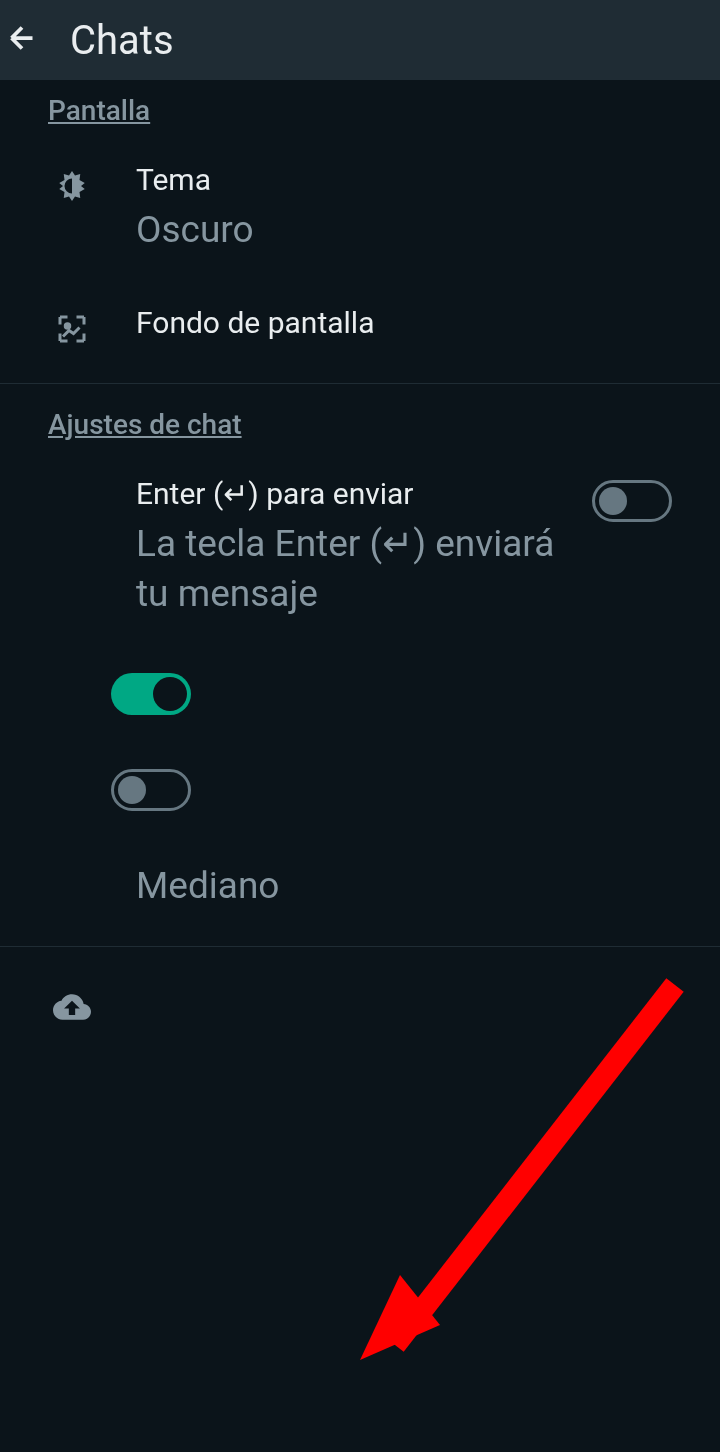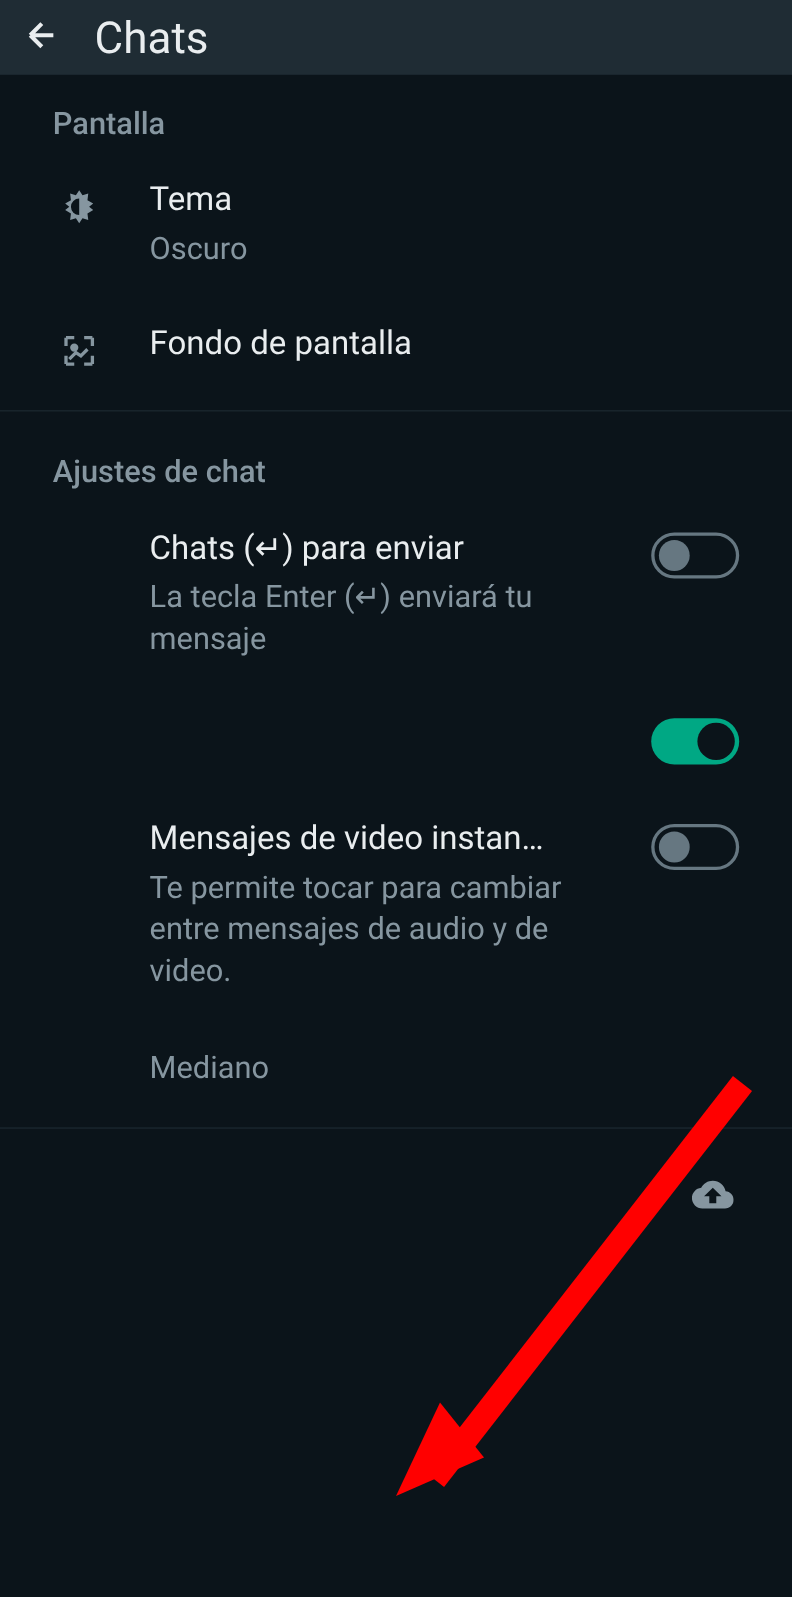--- a/index.html
+++ b/index.html
@@ -10,48 +10,48 @@
     body {
       width: 720px;
       height: 1452px;
       background: #0b141a;
       font-family: -apple-system, BlinkMacSystemFont, 'Segoe UI', Roboto, sans-serif;
       overflow: hidden;
       position: relative;
     }
     .header {
       background: #1f2c34;
-      height: 68px;
+      height: 80px;
       display: flex;
       align-items: center;
-      padding: 0 20px;
+      padding: 0 4px;
       text-align: center;
     }
     .back-arrow {
       color: #e9edef;
       margin-right: 30px;
       cursor: pointer;
     }
     .header-title {
       color: #e9edef;
       font-size: 40px;
       font-weight: 400;
     }
     .section-header {
       color: #8696a0;
       font-size: 28px;
       font-weight: 500;
-      padding: 28px 48px 10px 48px;
+      padding: 14px 48px 10px 48px;
+      text-decoration: underline;
     }
     .setting-item {
       display: flex;
       align-items: flex-start;
       padding: 25px 48px;
       min-height: 60px;
-      justify-content: flex-end;
     }
     .icon-container {
       width: 48px;
       display: flex;
       justify-content: center;
       align-items: center;
       padding-top: 6px;
       flex-shrink: 0;
     }
     .icon-spacer {
@@ -67,21 +67,21 @@
       color: #e9edef;
       font-size: 30px;
       font-weight: 400;
       margin-bottom: 8px;
       white-space: nowrap;
       overflow: hidden;
       text-overflow: ellipsis;
     }
     .setting-subtitle {
       color: #8696a0;
-      font-size: 28px;
+      font-size: 37px;
       font-weight: 400;
       line-height: 1.35;
     }
     .toggle-container {
       flex-shrink: 0;
       display: flex;
       align-items: center;
       padding-top: 4px;
       padding-left: 15px;
     }
@@ -167,45 +167,41 @@
   </div>
 </div>
 
 <div class="divider"></div>
 
 <div class="section-header">Ajustes de chat</div>
 
 <div class="setting-item">
   <div class="icon-spacer"></div>
   <div class="setting-content">
-    <div class="setting-title">Chats (↵) para enviar</div>
+    <div class="setting-title">Enter (↵) para enviar</div>
     <div class="setting-subtitle">La tecla Enter (↵) enviará tu mensaje</div>
   </div>
   <div class="toggle-container">
     <div class="toggle off">
       <div class="toggle-circle"></div>
     </div>
   </div>
 </div>
 
 <div class="setting-item">
   <div class="icon-spacer"></div>
   <div class="toggle-container">
     <div class="toggle on">
       <div class="toggle-circle"></div>
     </div>
   </div>
 </div>
 
 <div class="setting-item">
   <div class="icon-spacer"></div>
-  <div class="setting-content">
-    <div class="setting-title">Mensajes de video instan…</div>
-    <div class="setting-subtitle">Te permite tocar para cambiar entre mensajes de audio y de video.</div>
-  </div>
   <div class="toggle-container">
     <div class="toggle off">
       <div class="toggle-circle"></div>
     </div>
   </div>
 </div>
 
 <div class="setting-item">
   <div class="icon-spacer"></div>
   <div class="setting-content">

